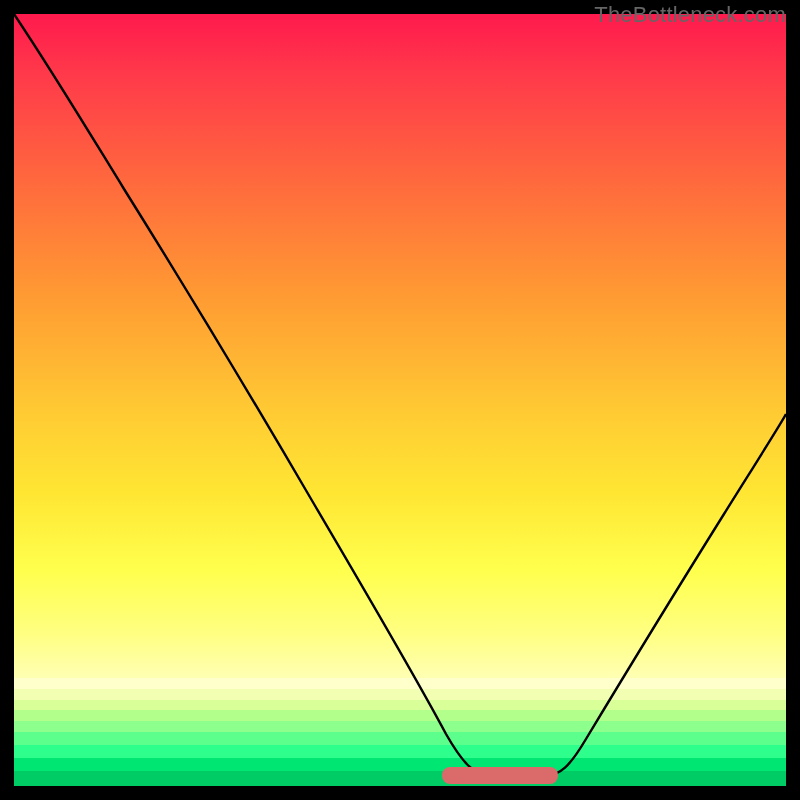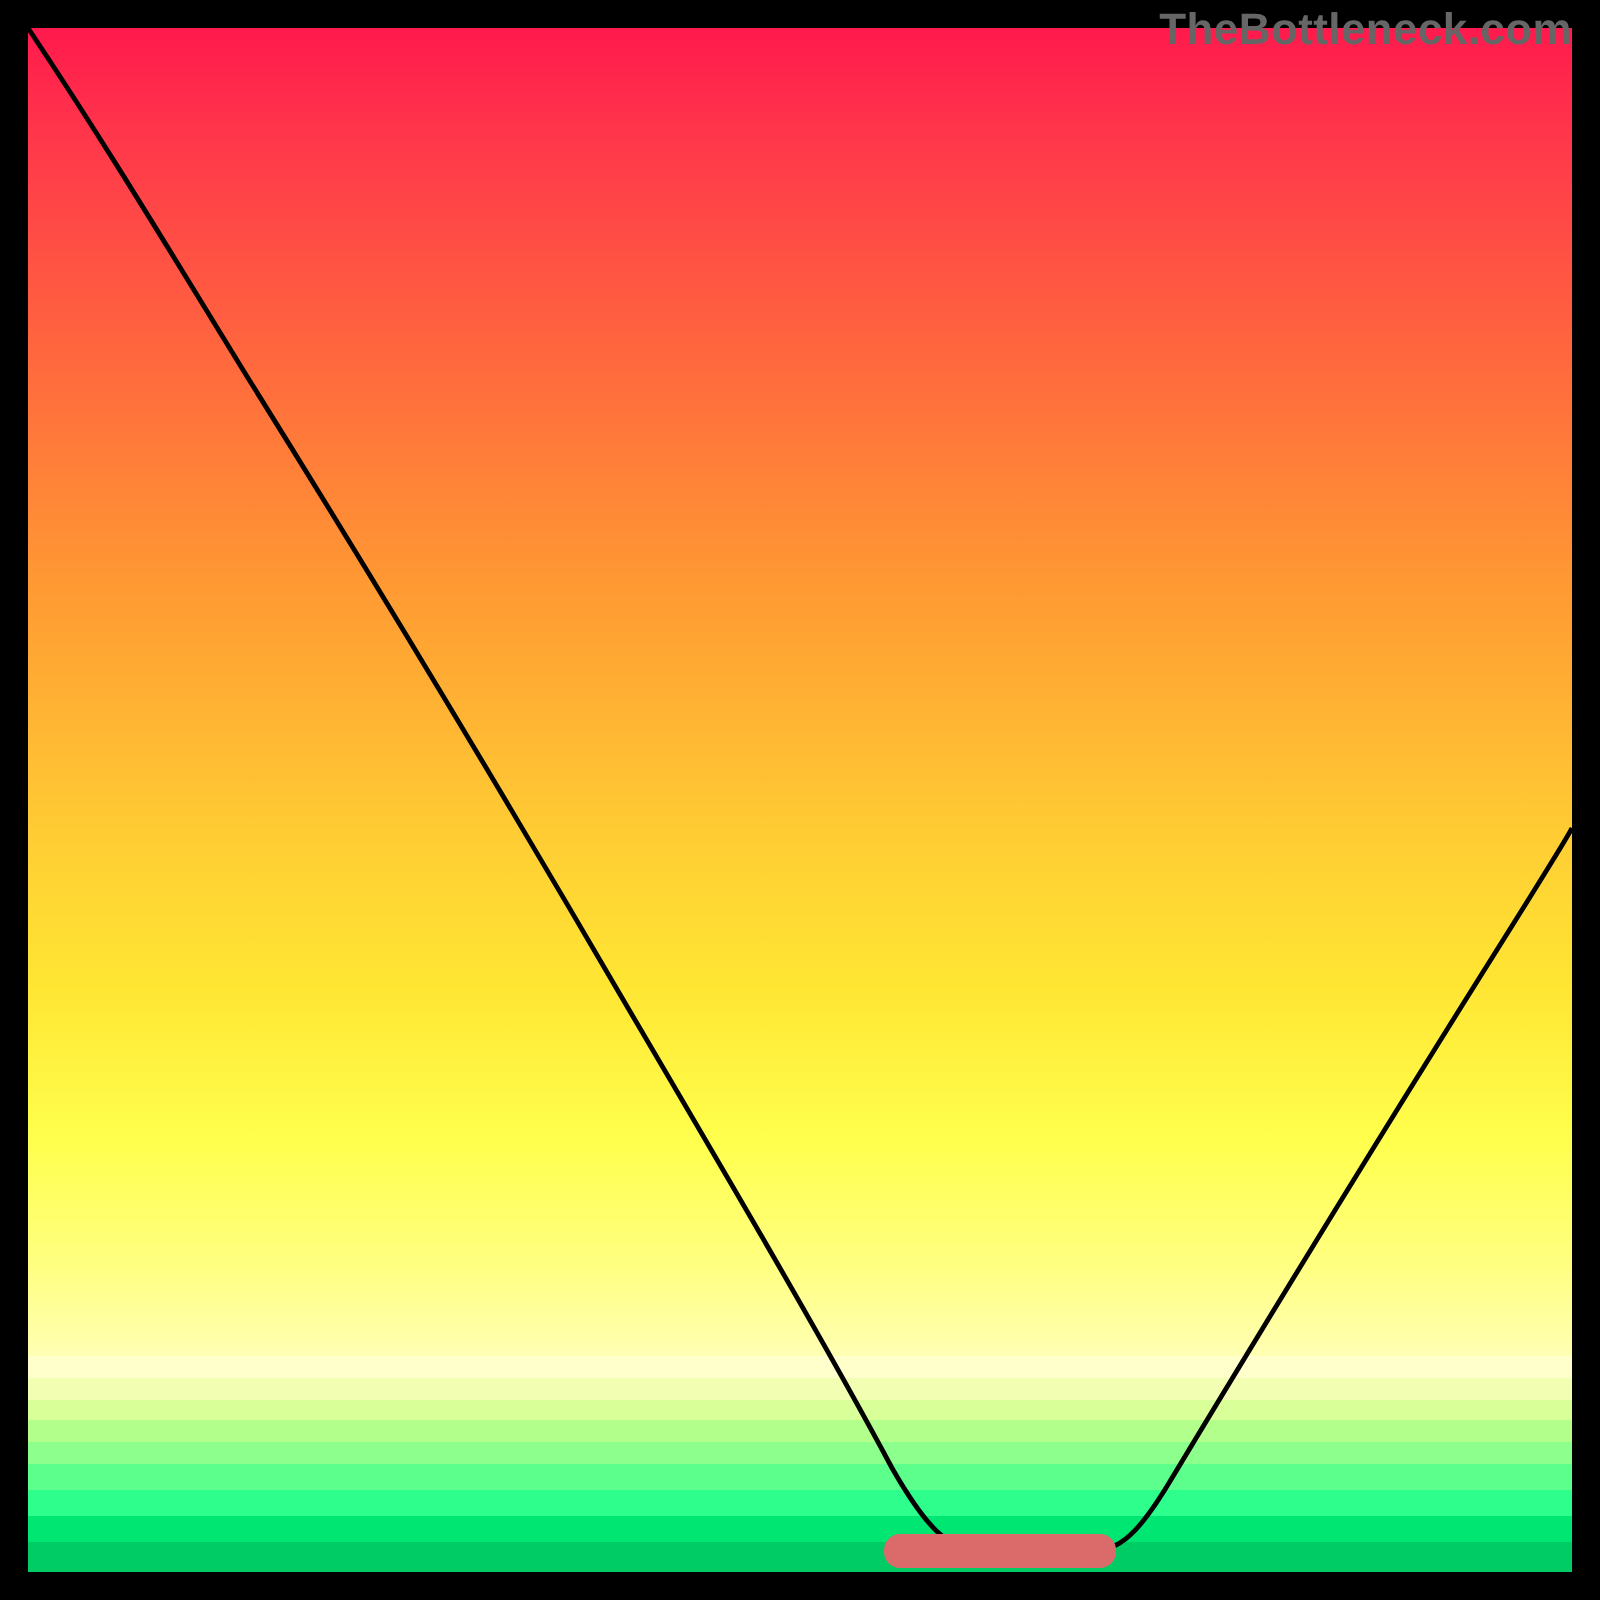--- a/index.html
+++ b/index.html
@@ -57,21 +57,21 @@
     top: 0;
     width: 100%;
     height: 100%;
   }
   .watermark {
     position: absolute;
     top: 2px;
     right: 14px;
     color: #666;
     font-size: 22px;
-    font-weight: 700;
+    font-weight: 400;
     letter-spacing: 0.2px;
     user-select: none;
   }
   .bottom-band {
     position: absolute;
     background: #db6b6b;
     border-radius: 8px;
   }
 </style>
 </head>

